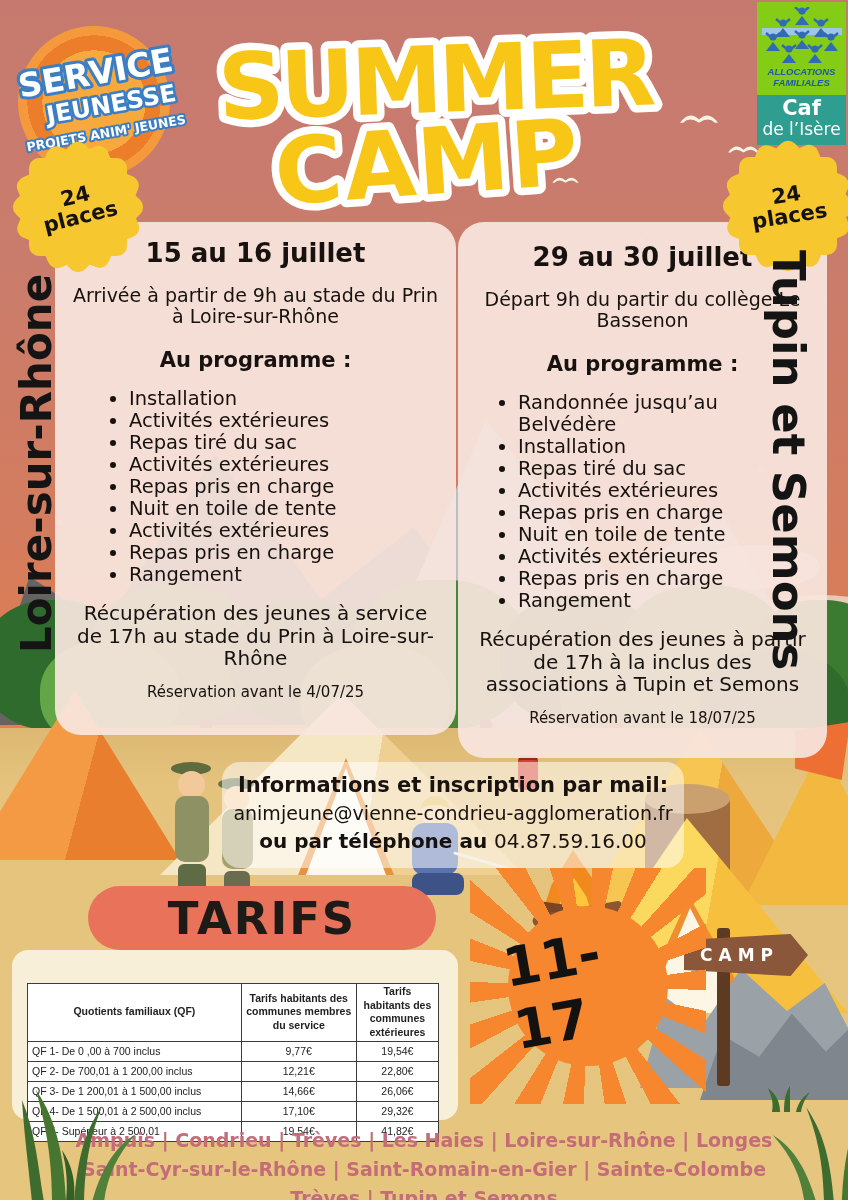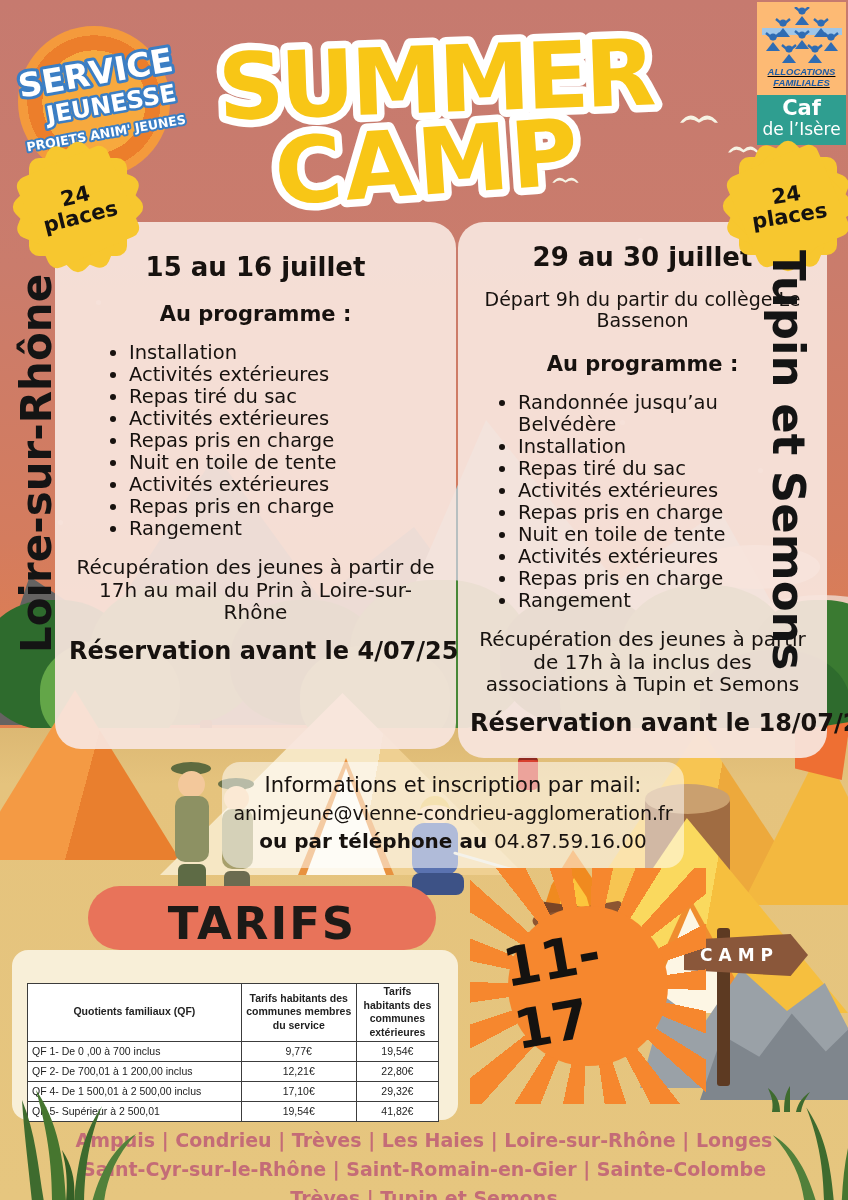--- a/index.html
+++ b/index.html
@@ -22,45 +22,45 @@
   .scene{z-index:6;}
   .rocks{z-index:6;}
   .sign-post{left:717px;top:928px;width:13px;height:158px;background:#5d3a22;border-radius:3px;z-index:7;}
   .sign-board{left:684px;top:934px;width:124px;height:42px;background:#8a573a;
       clip-path:polygon(0 14%,86% 0,100% 50%,86% 100%,0 86%);border-radius:6px;z-index:7;
       display:flex;align-items:center;}
   .sign-board span{color:#fff;font-weight:bold;font-size:17px;letter-spacing:6px;padding-left:16px;}
 
   
   .panel{background:rgba(247,229,222,.93);border-radius:26px;z-index:8;text-align:center;color:#17120f;}
-  .panel-left{left:55px;top:222px;width:373px;height:503px;padding:24px 14px 0;}
+  .panel-left{left:55px;top:222px;width:373px;height:503px;padding:10px 14px 0;}
   .panel-right{left:458px;top:222px;width:345px;height:522px;padding:14px 12px 0;}
   .p-date{font-size:26px;font-weight:bold;margin-top:6px;}
   .p-body{font-size:19px;line-height:1.13;margin-top:17px;}
   .p-prog{font-size:21px;font-weight:bold;margin-top:20px;}
   .panel ul{text-align:left;font-size:19.5px;line-height:1.13;margin:16px 0 0;padding-left:60px;}
   .panel-right ul{padding-left:48px;}
   .p-pickup{font-size:20px;line-height:1.13;margin-top:16px;}
-  .p-deadline{font-size:24px;font-weight:bold;margin-top:13px;white-space:nowrap;}
+  .p-deadline{font-size:15px;font-weight:normal;margin-top:13px;white-space:nowrap;}
 
   .vlabel{font-weight:bold;font-size:42px;color:#141414;writing-mode:vertical-rl;z-index:9;white-space:nowrap;}
   .vlabel-left{left:12px;top:258px;height:395px;transform:rotate(180deg);display:flex;align-items:center;}
   .vlabel-right{left:762px;top:250px;height:500px;font-size:45px;display:flex;align-items:center;}
 
   
   .contact{left:222px;top:762px;width:462px;height:106px;background:rgba(255,255,255,.52);
       border-radius:18px;z-index:8;text-align:center;color:#17120f;padding-top:11px;box-sizing:border-box;}
-  .c1{font-size:21px;font-weight:normal;}
+  .c1{font-size:21px;font-weight:bold;}
   .c2{font-size:19px;margin-top:5px;}
   .c3{font-size:20px;margin-top:5px;}
   .c3 b{font-weight:bold;}
 
   
   .pill{left:88px;top:886px;width:348px;height:64px;background:#e8735a;border-radius:32px;z-index:9;
-      display:flex;align-items:flex-end;justify-content:center;}
+      display:flex;align-items:center;justify-content:center;}
   .pill span{font-size:45px;font-weight:bold;color:#1d1a17;letter-spacing:2px;}
   .cream{left:12px;top:950px;width:446px;height:170px;background:#f8efd8;border-radius:16px;z-index:8;}
   table.tarifs{left:27px;top:983px;width:412px;position:absolute;border-collapse:collapse;z-index:9;
       font-family:"Liberation Sans",sans-serif;font-size:10.5px;color:#222;background:#fff;}
   table.tarifs th,table.tarifs td{border:1.5px solid #3c3c3c;padding:1px 4px;}
   table.tarifs th{font-weight:600;text-align:center;line-height:1.3;height:48px;}
   table.tarifs td{height:17px;}
   table.tarifs td+td{text-align:center;}
 
   
@@ -75,21 +75,21 @@
   .rays{position:absolute;inset:0;background:repeating-conic-gradient(from 2deg,#f6872e 0 10deg,rgba(0,0,0,0) 10deg 20deg);}
   .core{position:absolute;inset:38px;border-radius:50%;background:#f6872e;display:flex;align-items:center;justify-content:center;}
   .core span{font-size:54px;font-weight:bold;color:#141210;transform:rotate(-10deg);}
 
   
   .title-svg{left:200px;top:12px;z-index:9;overflow:visible;}
   .sj{left:6px;top:18px;width:195px;height:165px;z-index:9;}
   .sj-blob{position:absolute;left:12px;top:8px;width:152px;height:152px;border-radius:50%;
      background:radial-gradient(circle at 50% 50%,#f7a93e 0 48%,#ec7e2b 48% 62%,#f49a3c 62% 72%,#e4611c 72% 79%,rgba(228,97,28,0) 79%);}
   .caf{left:757px;top:2px;width:89px;z-index:9;text-align:center;}
-  .caf-white{background:#fdba74;padding:5px 3px 6px;text-decoration:underline;}
+  .caf-white{background:#84cc16;padding:5px 3px 6px;}
   .caf-org{color:#1d5ba5;font-family:"Liberation Sans",sans-serif;font-style:italic;font-weight:bold;
       font-size:9.5px;line-height:1.15;}
   .caf-teal{background:#2f9e90;color:#fff;padding:2px 0 6px;}
   .caf-name{font-size:21px;font-weight:bold;line-height:1.05;}
   .caf-region{font-size:17px;}
 
   
   .footer{left:0;top:1126px;width:848px;text-align:center;z-index:9;color:#c46c77;
       font-weight:bold;font-size:19px;line-height:1.52;}
   .grass{z-index:10;}
@@ -311,33 +311,34 @@
   <div class="b-sq" style="transform:rotate(45deg)"></div>
     <div class="b-sq" style="transform:rotate(67deg)"></div>
   <div class="b-txt" style="transform:rotate(-9deg)">
     <div>24</div>
     <div>places</div>
   </div>
 </div>
 
 <div class="abs panel panel-left">
   <div class="p-date">15 au 16 juillet</div>
+  <div class="p-body">Arrivée à partir de 9h au stade du Prin à Loire-sur-Rhône</div>
   <div class="p-prog">Au programme :</div>
   <ul>
       <li>Installation</li>
       <li>Activités extérieures</li>
       <li>Repas tiré du sac</li>
       <li>Activités extérieures</li>
       <li>Repas pris en charge</li>
       <li>Nuit en toile de tente</li>
       <li>Activités extérieures</li>
       <li>Repas pris en charge</li>
       <li>Rangement</li>
     </ul>
-  <div class="p-pickup">Récupération des jeunes à partir de 17h au mail du Prin à Loire-sur-Rhône</div>
+  <div class="p-pickup">Récupération des jeunes à service de 17h au stade du Prin à Loire-sur-Rhône</div>
   <div class="p-deadline">Réservation avant le 4/07/25</div>
 </div>
 
 <div class="abs panel panel-right">
   <div class="p-date">29 au 30 juillet</div>
   <div class="p-body">Départ 9h du partir du collège Le Bassenon</div>
   <div class="p-prog">Au programme :</div>
   <ul>
       <li>Randonnée jusqu’au Belvédère</li>
       <li>Installation</li>
@@ -384,20 +385,25 @@
       <td>QF 1- De 0 ,00 à 700 inclus</td>
       <td>9,77€</td>
       <td>19,54€</td>
     </tr>
       <tr>
       <td>QF 2- De 700,01 à 1 200,00 inclus</td>
       <td>12,21€</td>
       <td>22,80€</td>
     </tr>
       <tr>
+      <td>QF 3- De 1 200,01 à 1 500,00 inclus</td>
+      <td>14,66€</td>
+      <td>26,06€</td>
+    </tr>
+      <tr>
       <td>QF 4- De 1 500,01 à 2 500,00 inclus</td>
       <td>17,10€</td>
       <td>29,32€</td>
     </tr>
       <tr>
       <td>QF 5- Supérieur à 2 500,01</td>
       <td>19,54€</td>
       <td>41,82€</td>
     </tr>
     </tbody>

